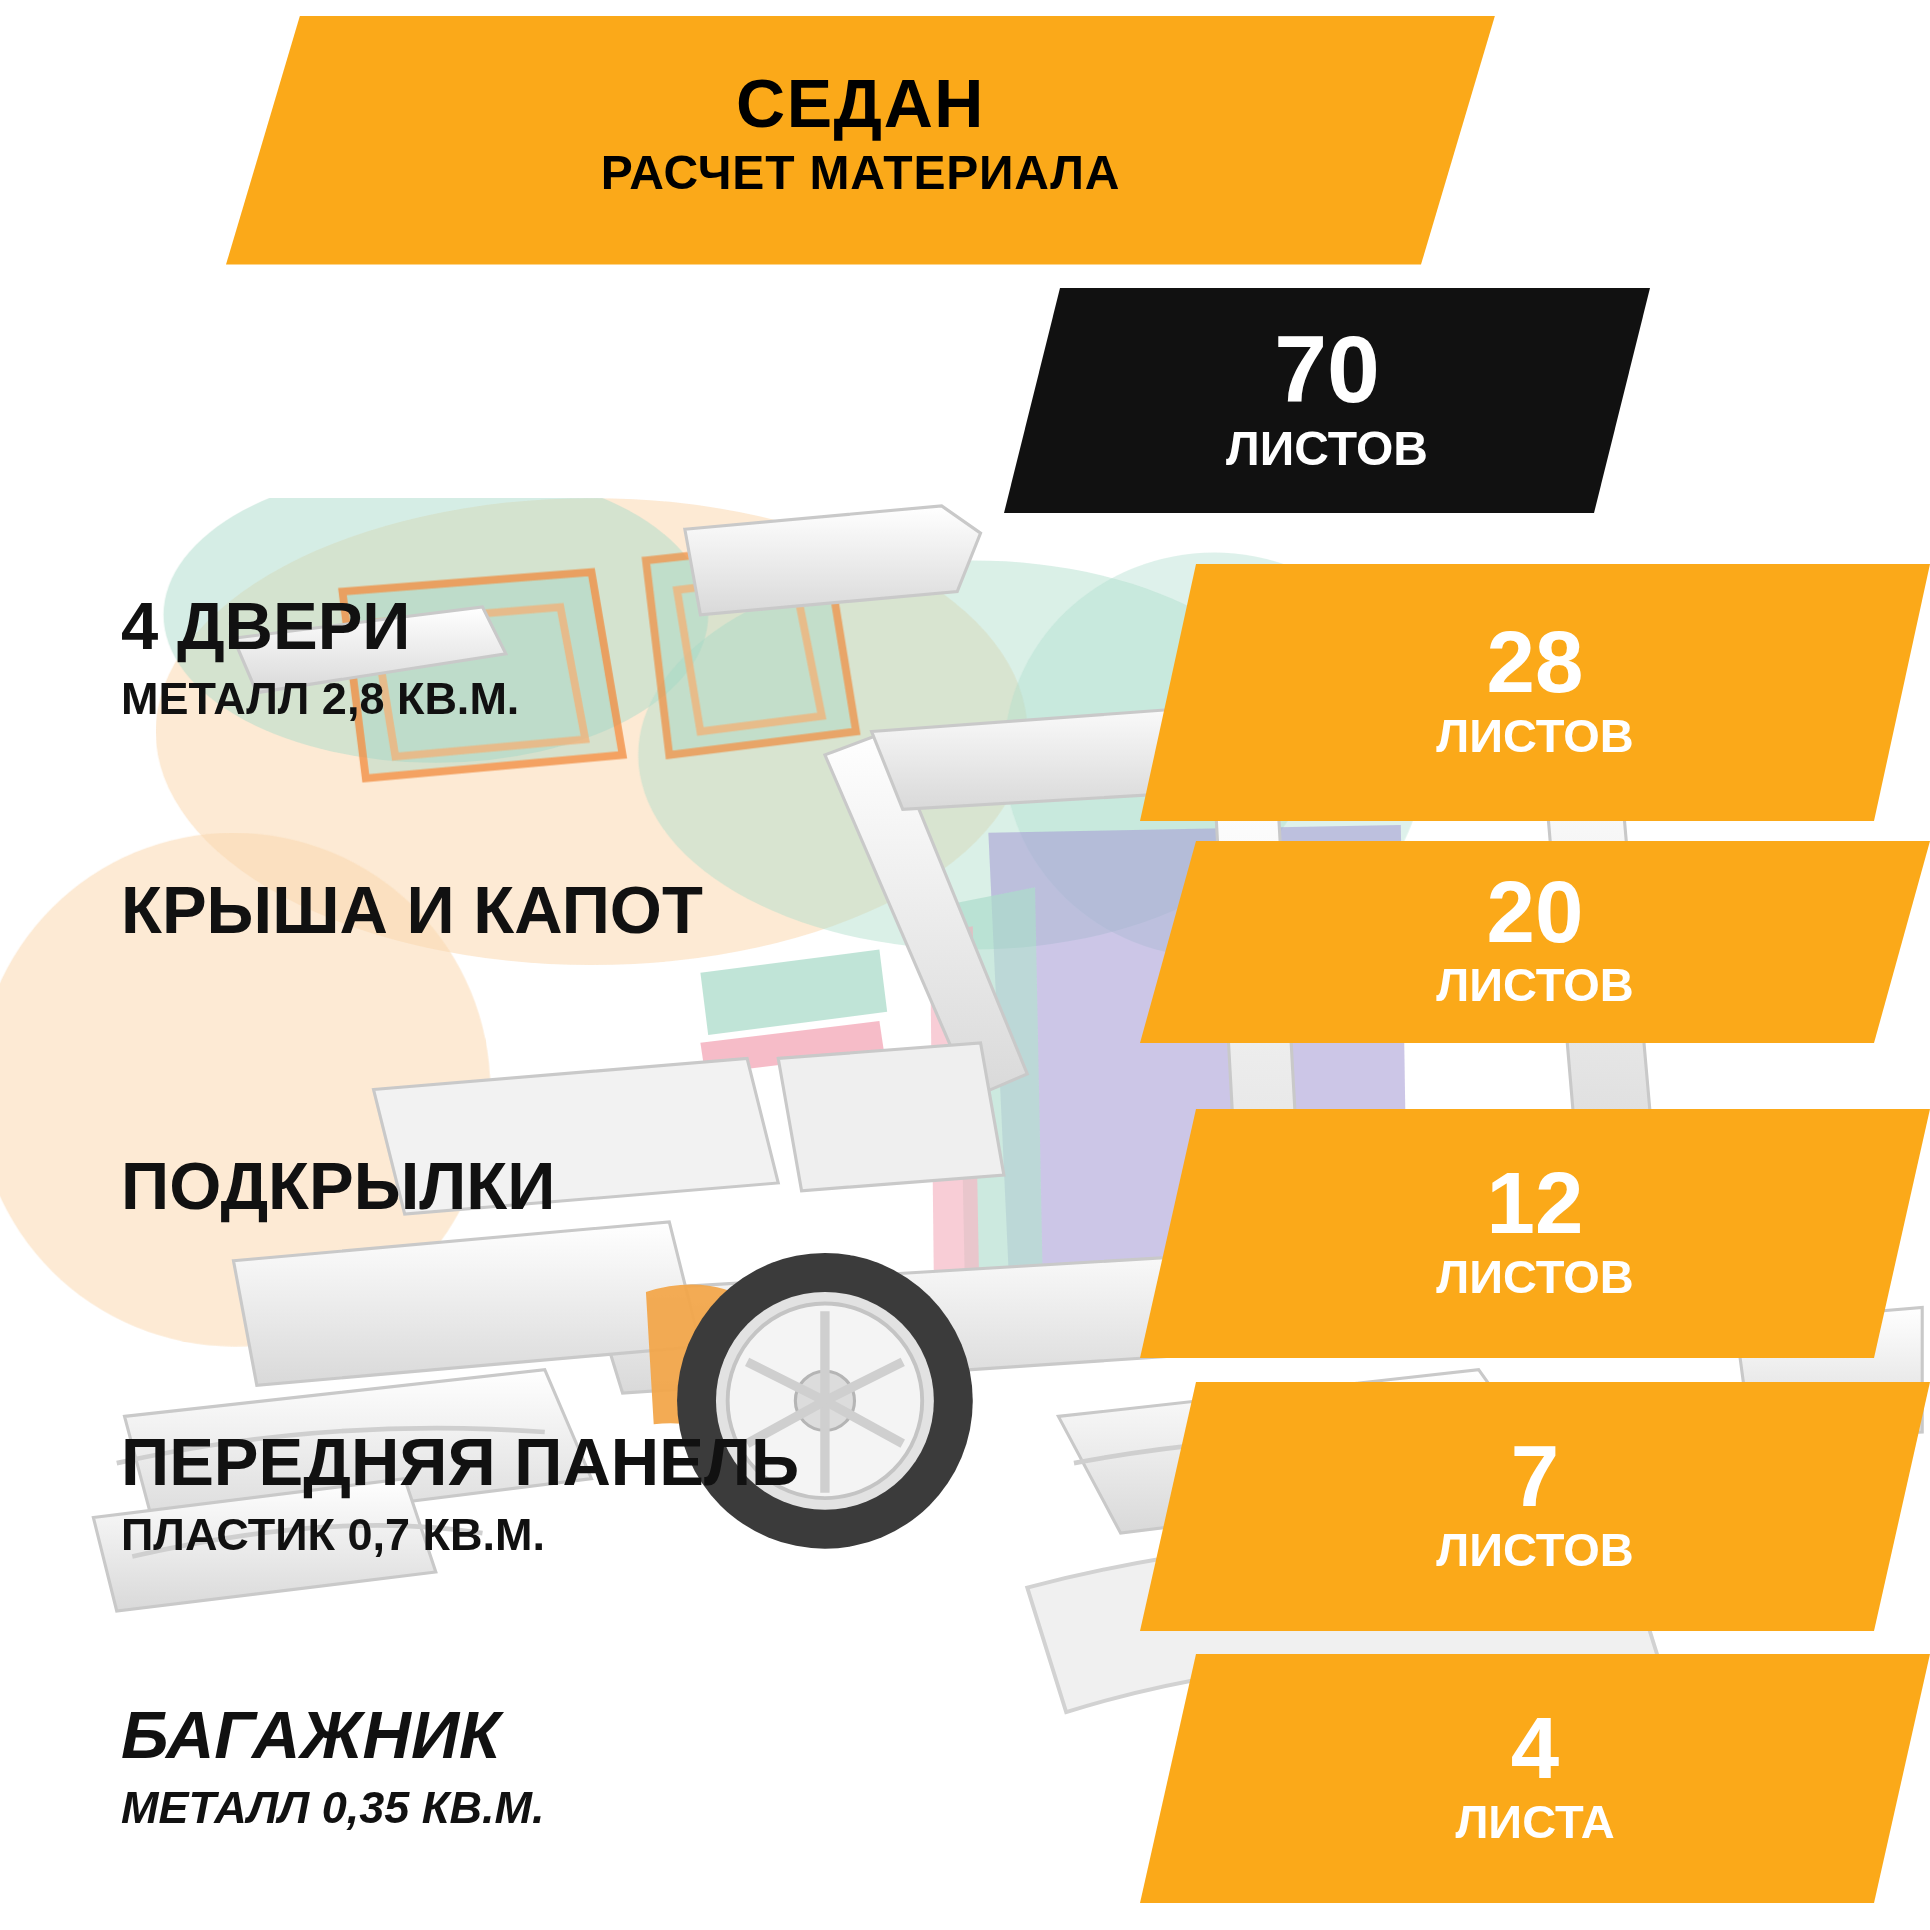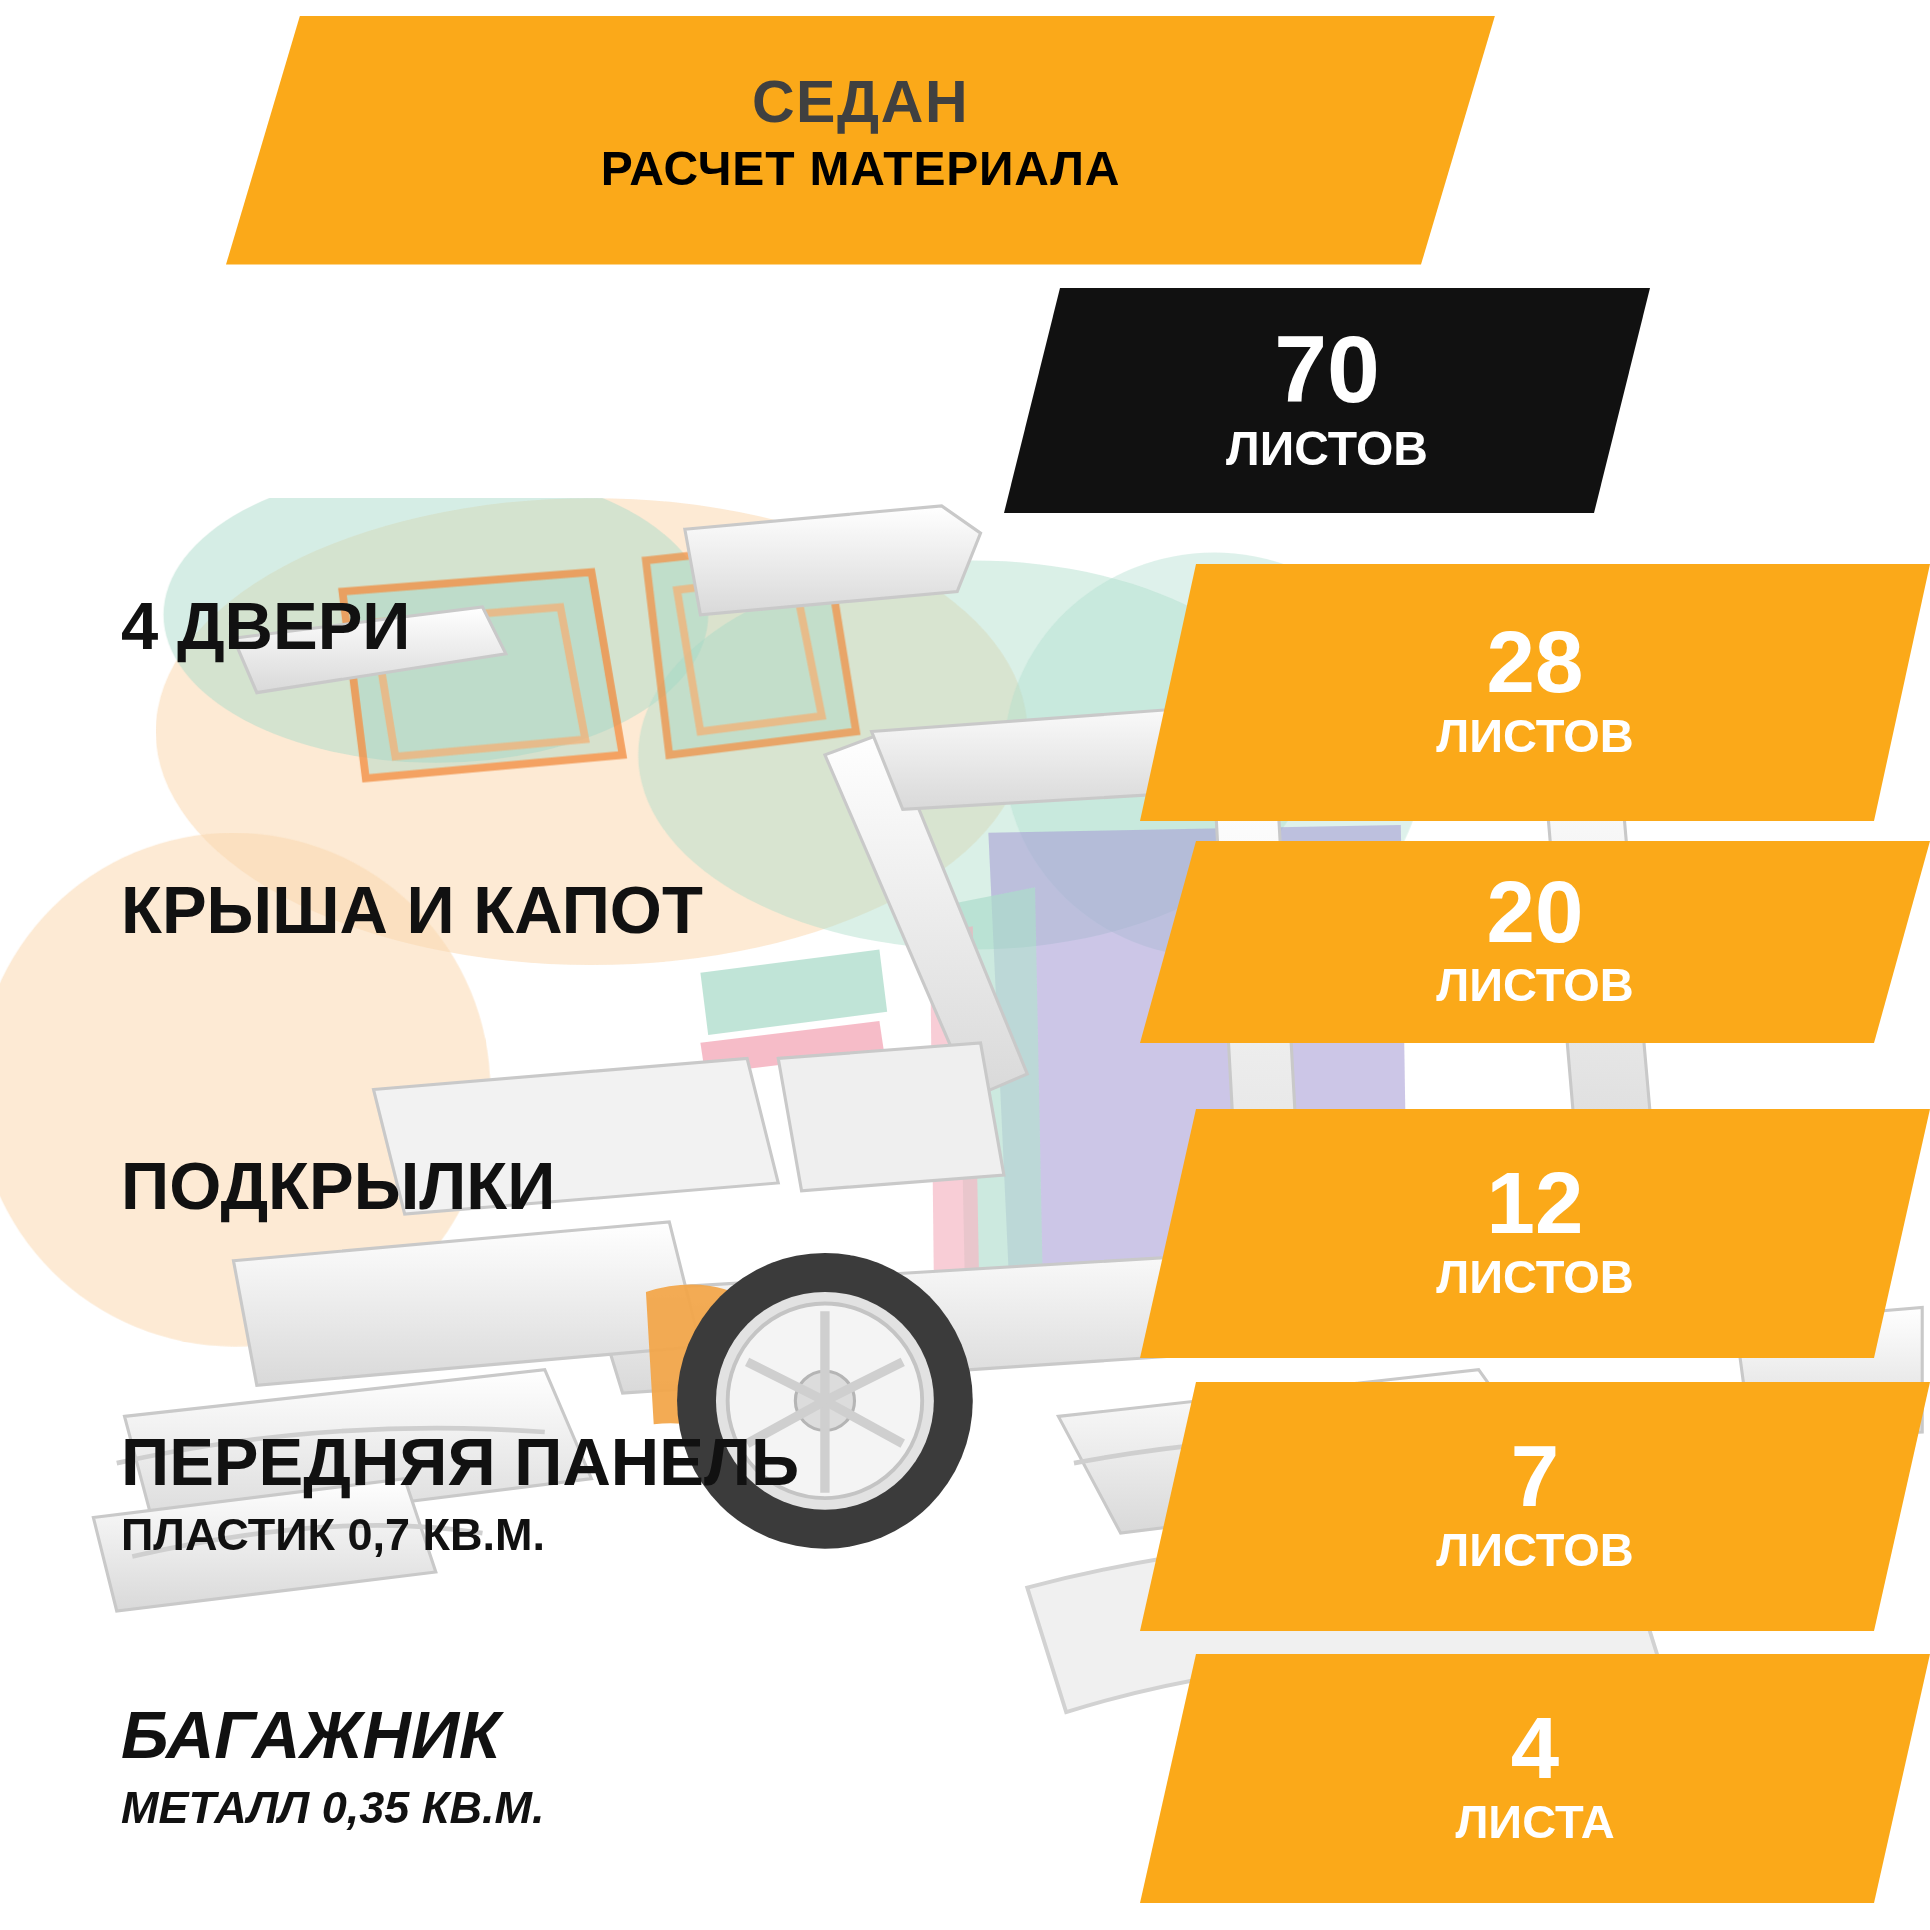--- a/index.html
+++ b/index.html
@@ -37,23 +37,23 @@
     -webkit-clip-path: polygon(74px 0, 100% 0, 1195px 100%, 0 100%);
     clip-path: polygon(74px 0, 100% 0, 1195px 100%, 0 100%);
     display: flex;
     flex-direction: column;
     align-items: center;
     justify-content: center;
     box-sizing: border-box;
     padding-bottom: 14px;
   }
   .header-title {
-    font-size: 59px;
-    font-weight: bold;
-    color: #404040;
+    font-size: 68px;
+    font-weight: bold;
+    color: #000000;
     letter-spacing: 1.6px;
     line-height: 1.0;
   }
   .header-sub {
     font-size: 48px;
     font-weight: bold;
     color: #000000;
     letter-spacing: 0.8px;
     margin-top: 12.5px;
     line-height: 1.0;
@@ -239,20 +239,21 @@
   <div class="header-sub">РАСЧЕТ МАТЕРИАЛА</div>
 </div>
 
 <div class="total-badge">
   <div class="total-num">70</div>
   <div class="total-unit">ЛИСТОВ</div>
 </div>
 
 <div class="label-block" style="top:592px;">
   <div class="label-title">4 ДВЕРИ</div>
+  <div class="label-sub">МЕТАЛЛ 2,8 КВ.М.</div>
 </div>
 <div class="count-badge" style="left:1140px; top:564px; width:790px; height:257px;">
   <div class="count-num">28</div>
   <div class="count-unit">ЛИСТОВ</div>
 </div>
 
 <div class="label-block" style="top:876px;">
   <div class="label-title">КРЫША И КАПОТ</div>
 </div>
 <div class="count-badge" style="left:1140px; top:841px; width:790px; height:202px;">

